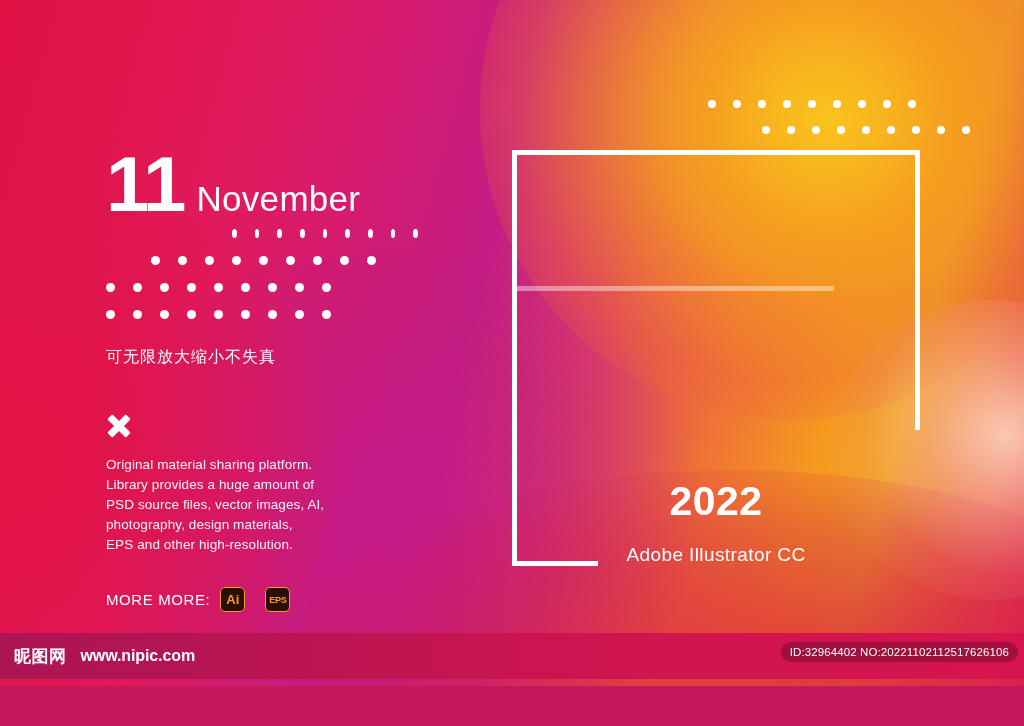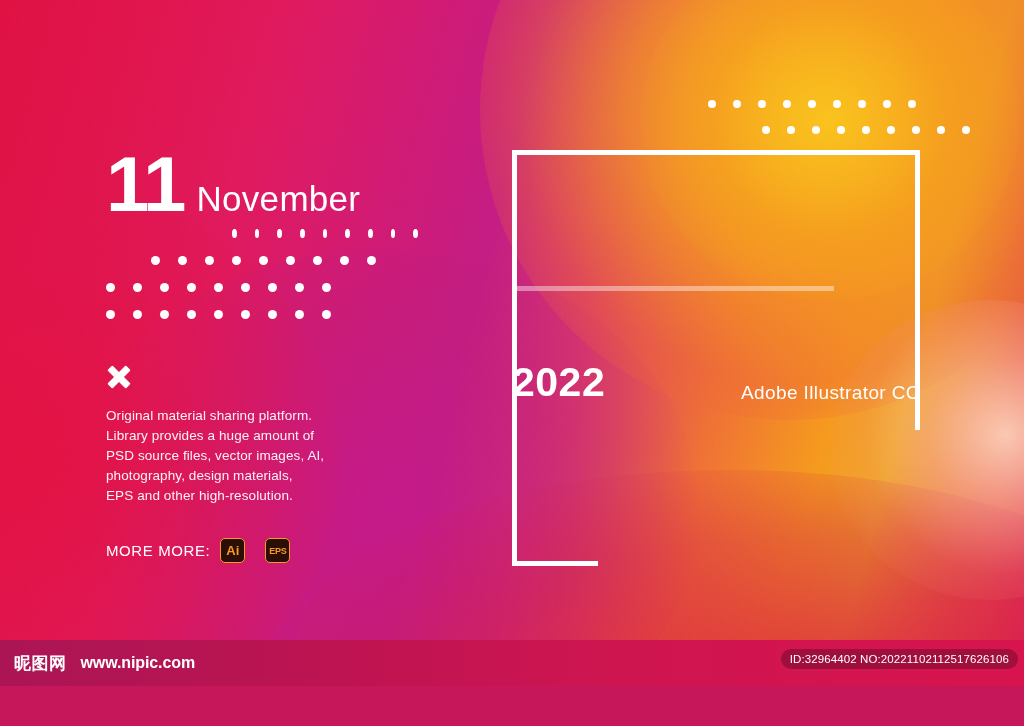--- a/index.html
+++ b/index.html
@@ -117,22 +117,22 @@
   }
   .fr-edge{position:absolute;background:#ffffff;}
   .fr-top{left:0;top:0;width:408px;height:5px;}
   .fr-left{left:0;top:0;width:5px;height:416px;}
   .fr-right-solid{right:0;top:0;width:5px;height:280px;}
   .fr-right-fade{right:0;top:280px;width:5px;height:136px;background:rgba(255,255,255,.42);}
   .fr-bottom-solid{left:0;bottom:0;width:86px;height:5px;}
   .fr-bottom-fade{left:86px;bottom:0;width:322px;height:5px;background:rgba(255,255,255,.42);}
 
   .frame-inner{
-    position:absolute;inset:0;display:flex;flex-direction:row;
-    align-items:center;justify-content:space-between;padding-top:48px;
+    position:absolute;inset:0;display:flex;flex-direction:column;
+    align-items:center;justify-content:flex-end;padding-top:48px;
     box-sizing:border-box;
   }
   .year{
     font-size:41px;font-weight:bold;color:#ffffff;letter-spacing:.5px;
     line-height:1;
   }
   .cn-big{
     margin-top:16px;text-align:center;color:#ffffff;font-weight:bold;
     font-family:"DejaVu Sans","Liberation Sans",sans-serif;
   }
@@ -141,21 +141,21 @@
     display:block;white-space:nowrap;
   }
   .cn-line.l2{letter-spacing:22px;}
   .subtitle{
     margin-top:22px;font-size:19px;color:#ffffff;font-weight:300;
     letter-spacing:.4px;
   }
 
   
   .footer{
-    position:absolute;left:0;bottom:0;width:1024px;height:46px;
+    position:absolute;left:0;bottom:7px;width:1024px;height:46px;
     background:linear-gradient(90deg,#ab1554 0%,#bb1452 28%,#cf1550 62%,#d7144e 100%);
     display:flex;align-items:center;
   }
   .footer-logo{display:flex;align-items:center;margin-left:14px;}
   .logo-cn{
     font-size:17px;font-weight:bold;color:#ffffff;letter-spacing:.5px;
     font-family:"DejaVu Sans","Liberation Sans",sans-serif;
   }
   .logo-url{
     font-size:16px;font-weight:bold;color:#ffffff;margin-left:14px;
@@ -229,20 +229,21 @@
           <div class="dot"></div>
           <div class="dot"></div>
           <div class="dot"></div>
           <div class="dot"></div>
           <div class="dot"></div>
           <div class="dot"></div>
           <div class="dot"></div>
         </div>
       </div>
 
+    <div class="tagline-cn" style="margin-top:28px;">可无限放大缩小不失真</div>
 
     <div class="x-mark" style="margin-top:45px;">
       <span></span>
         <span></span>
     </div>
 
     <div class="body-copy">
       <p>Original material sharing platform.</p>
       <p>Library provides a huge amount of</p>
       <p>PSD source files, vector images, AI,</p>

